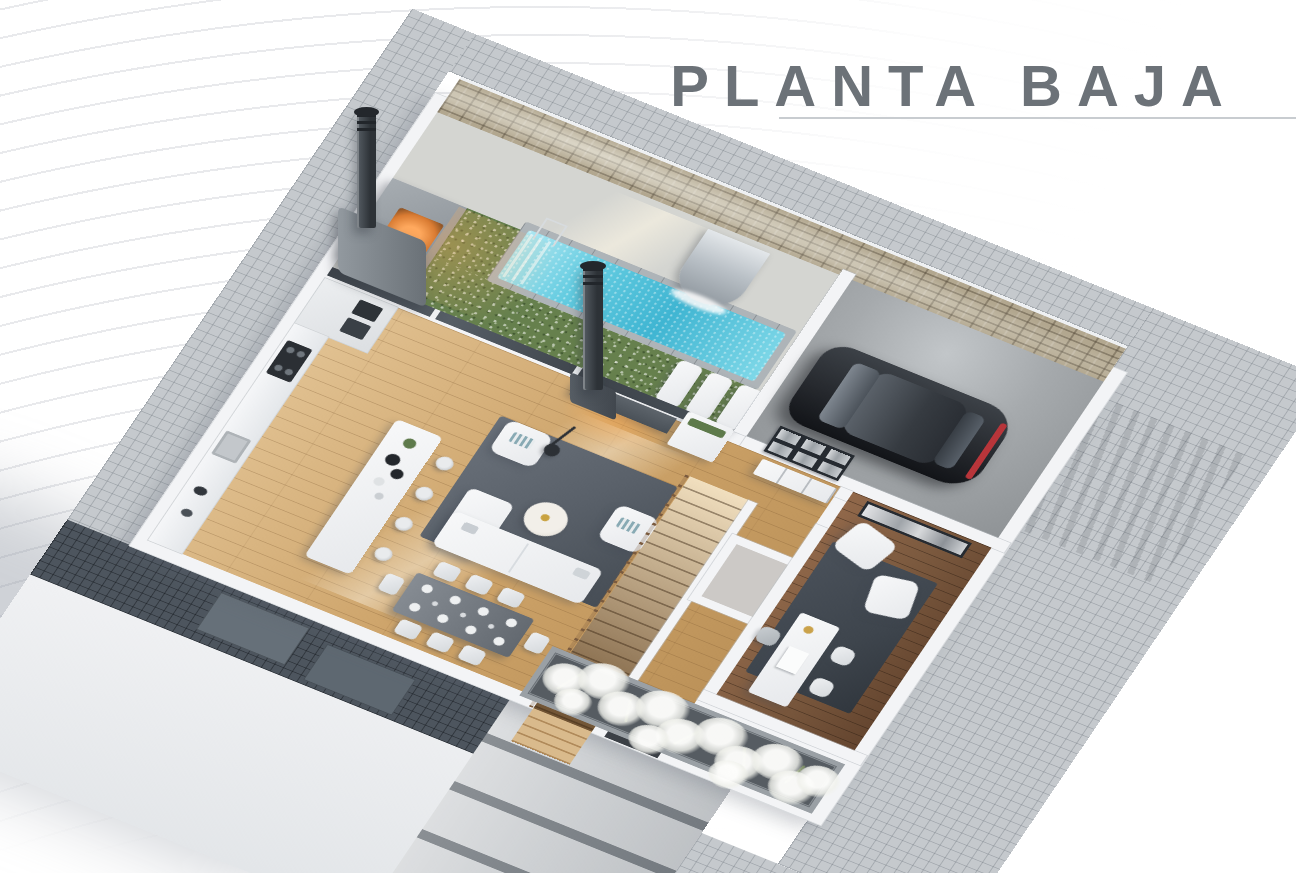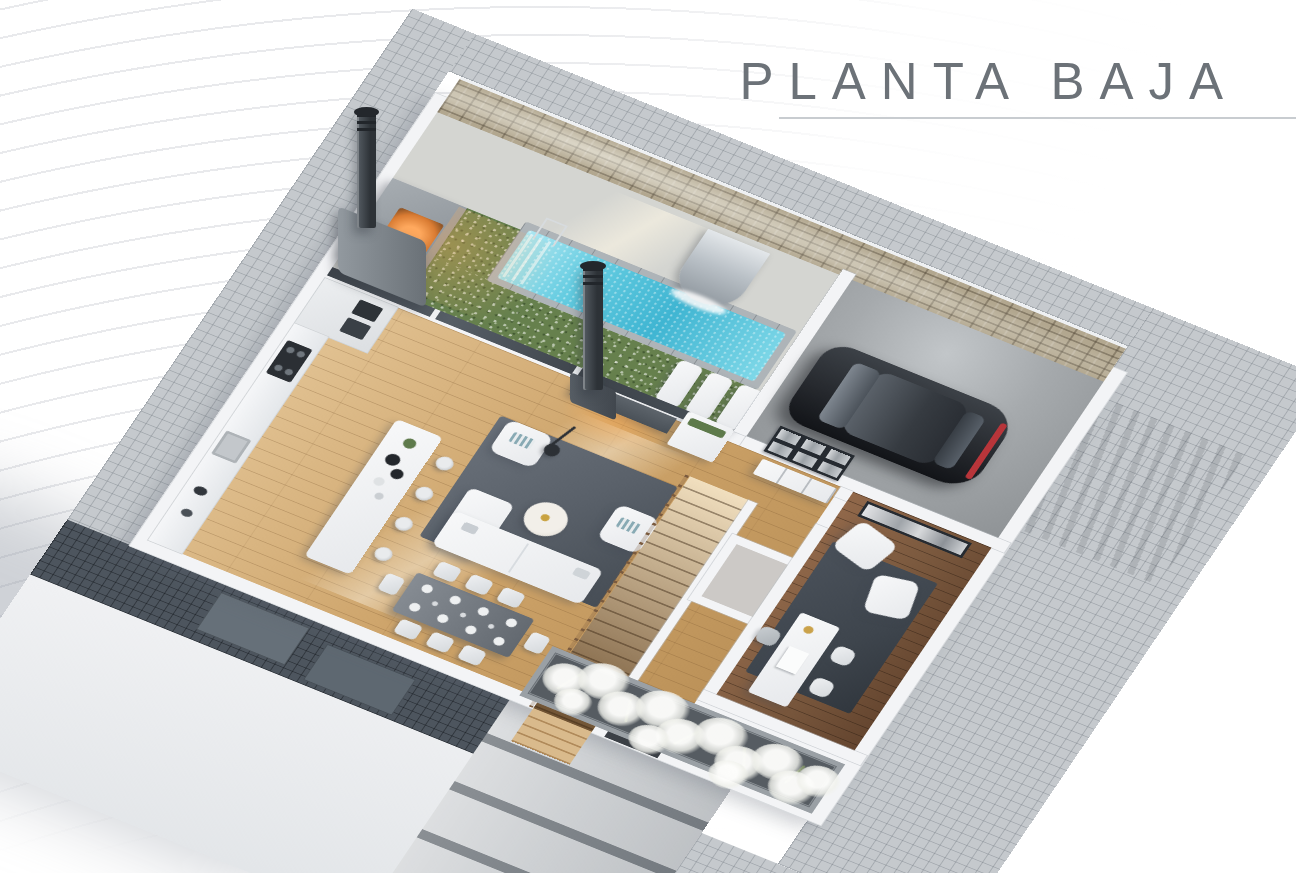--- a/index.html
+++ b/index.html
@@ -9,21 +9,21 @@
   
   .waves{position:absolute;left:0;top:0;width:1296px;height:873px;
     background:repeating-radial-gradient(circle at 540px 2470px, rgba(255,255,255,0) 0 26px, var(--wave-line,#e6e7ea) 26px 28px);
     opacity:.9;}
   .wavefade{position:absolute;left:0;top:0;width:1296px;height:873px;
     background:linear-gradient(112deg, rgba(255,255,255,0) 34%, rgba(255,255,255,.9) 56%, #fff 72%),
                linear-gradient(0deg, #fff 2%, rgba(255,255,255,0) 30%);}
 
   
   .title{position:absolute;top:52px;right:58px;color:var(--title-color,#6c7278);
-    font-size:51px;font-weight:400;letter-spacing:15px;white-space:nowrap;}
+    font-size:58px;font-weight:700;letter-spacing:15px;white-space:nowrap;}
   .rule{position:absolute;top:117px;left:779px;right:0;height:2px;background:var(--divider,#c8ccd0);}
 
   
   .iso{position:absolute;left:435px;top:92px;width:0;height:0;
     transform:rotateX(39.3deg) rotateZ(27.6deg);transform-origin:0 0;}
 
   
   .tile-light{background-color:var(--tile-light,#c5c9cd);
     background-image:repeating-linear-gradient(0deg, rgba(105,113,121,.35) 0 1px, transparent 1px 12px),
                      repeating-linear-gradient(90deg, rgba(105,113,121,.35) 0 1px, transparent 1px 12px);}

